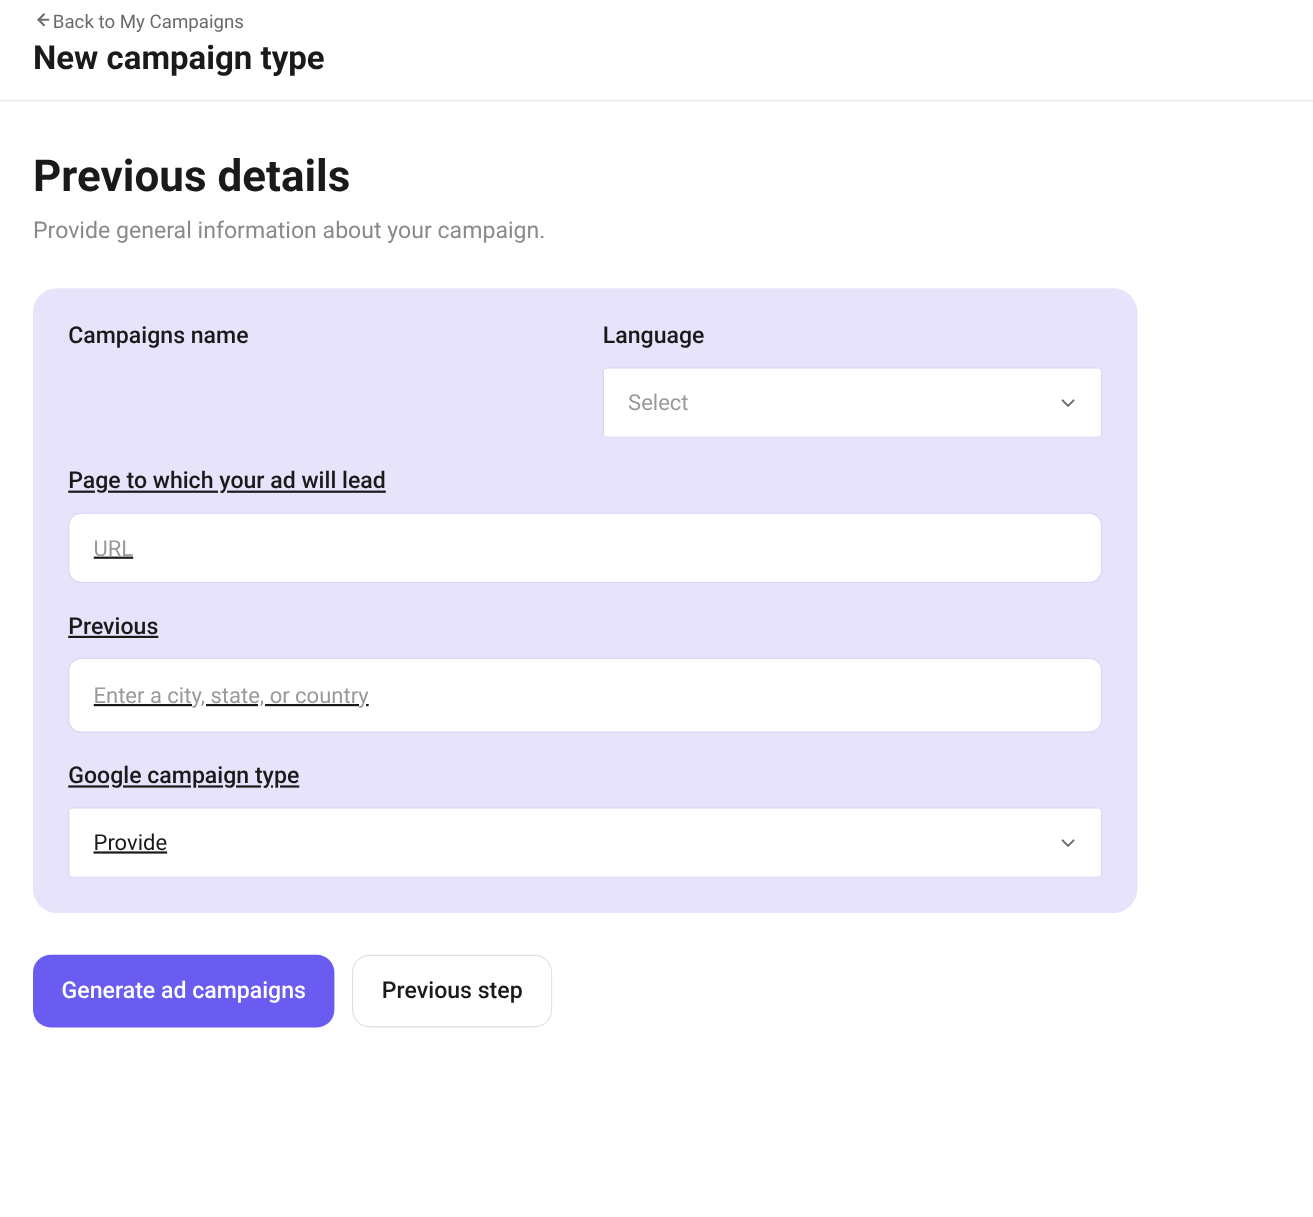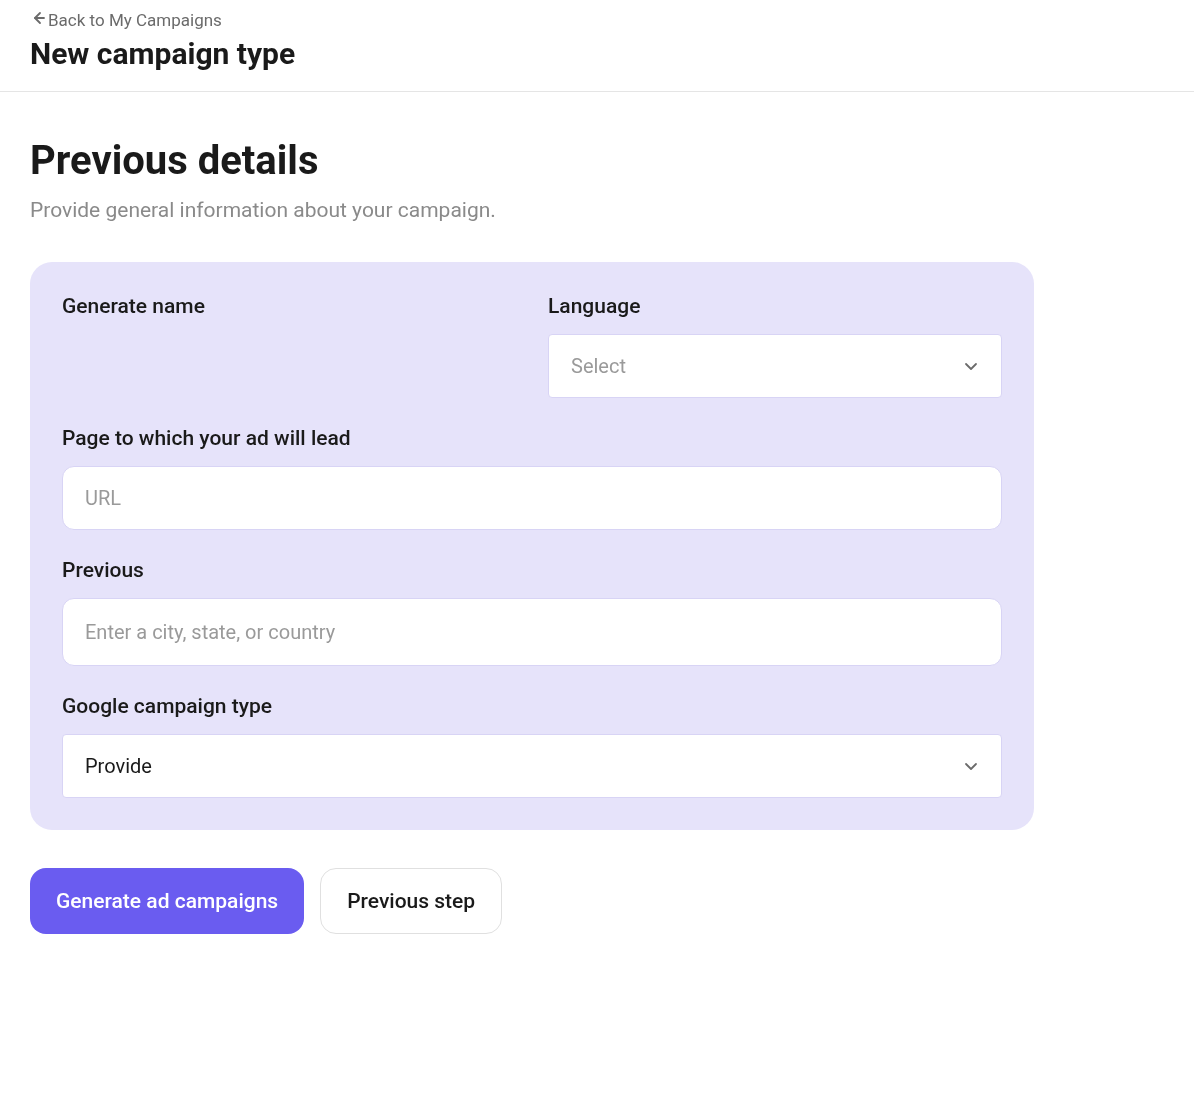--- a/index.html
+++ b/index.html
@@ -62,20 +62,21 @@
     .field {
       flex: 1;
       display: flex;
       flex-direction: column;
     }
     .field-full {
       width: 100%;
       display: flex;
       flex-direction: column;
       margin-bottom: 28px;
+      text-decoration: underline;
     }
     .field-full:last-child { margin-bottom: 0; }
     .field-label {
       font-size: 21px;
       font-weight: 500;
       color: #1a1a1a;
       margin-bottom: 16px;
     }
     .text-input {
       width: 100%;
@@ -168,21 +169,21 @@
 </div>
 
 <div class="main">
   <h2 class="section-title">Previous details</h2>
   <p class="section-subtitle">Provide general information about your campaign.</p>
 
   <div class="card">
 
     <div class="field-row">
       <div class="field">
-        <label class="field-label">Generate name</label>
+        <label class="field-label">Campaigns name</label>
       </div>
       <div class="field">
         <label class="field-label">Language</label>
         <div class="select-wrap">
           <div class="select-input placeholder">Select</div>
           <span class="chevron">
             <svg width="18" height="18" viewBox="0 0 18 18" fill="none">
               <path d="M4 7 L9 12 L14 7" stroke="#6b6b6b" stroke-width="1.8" stroke-linecap="round" stroke-linejoin="round"></path>
             </svg>
           </span>

